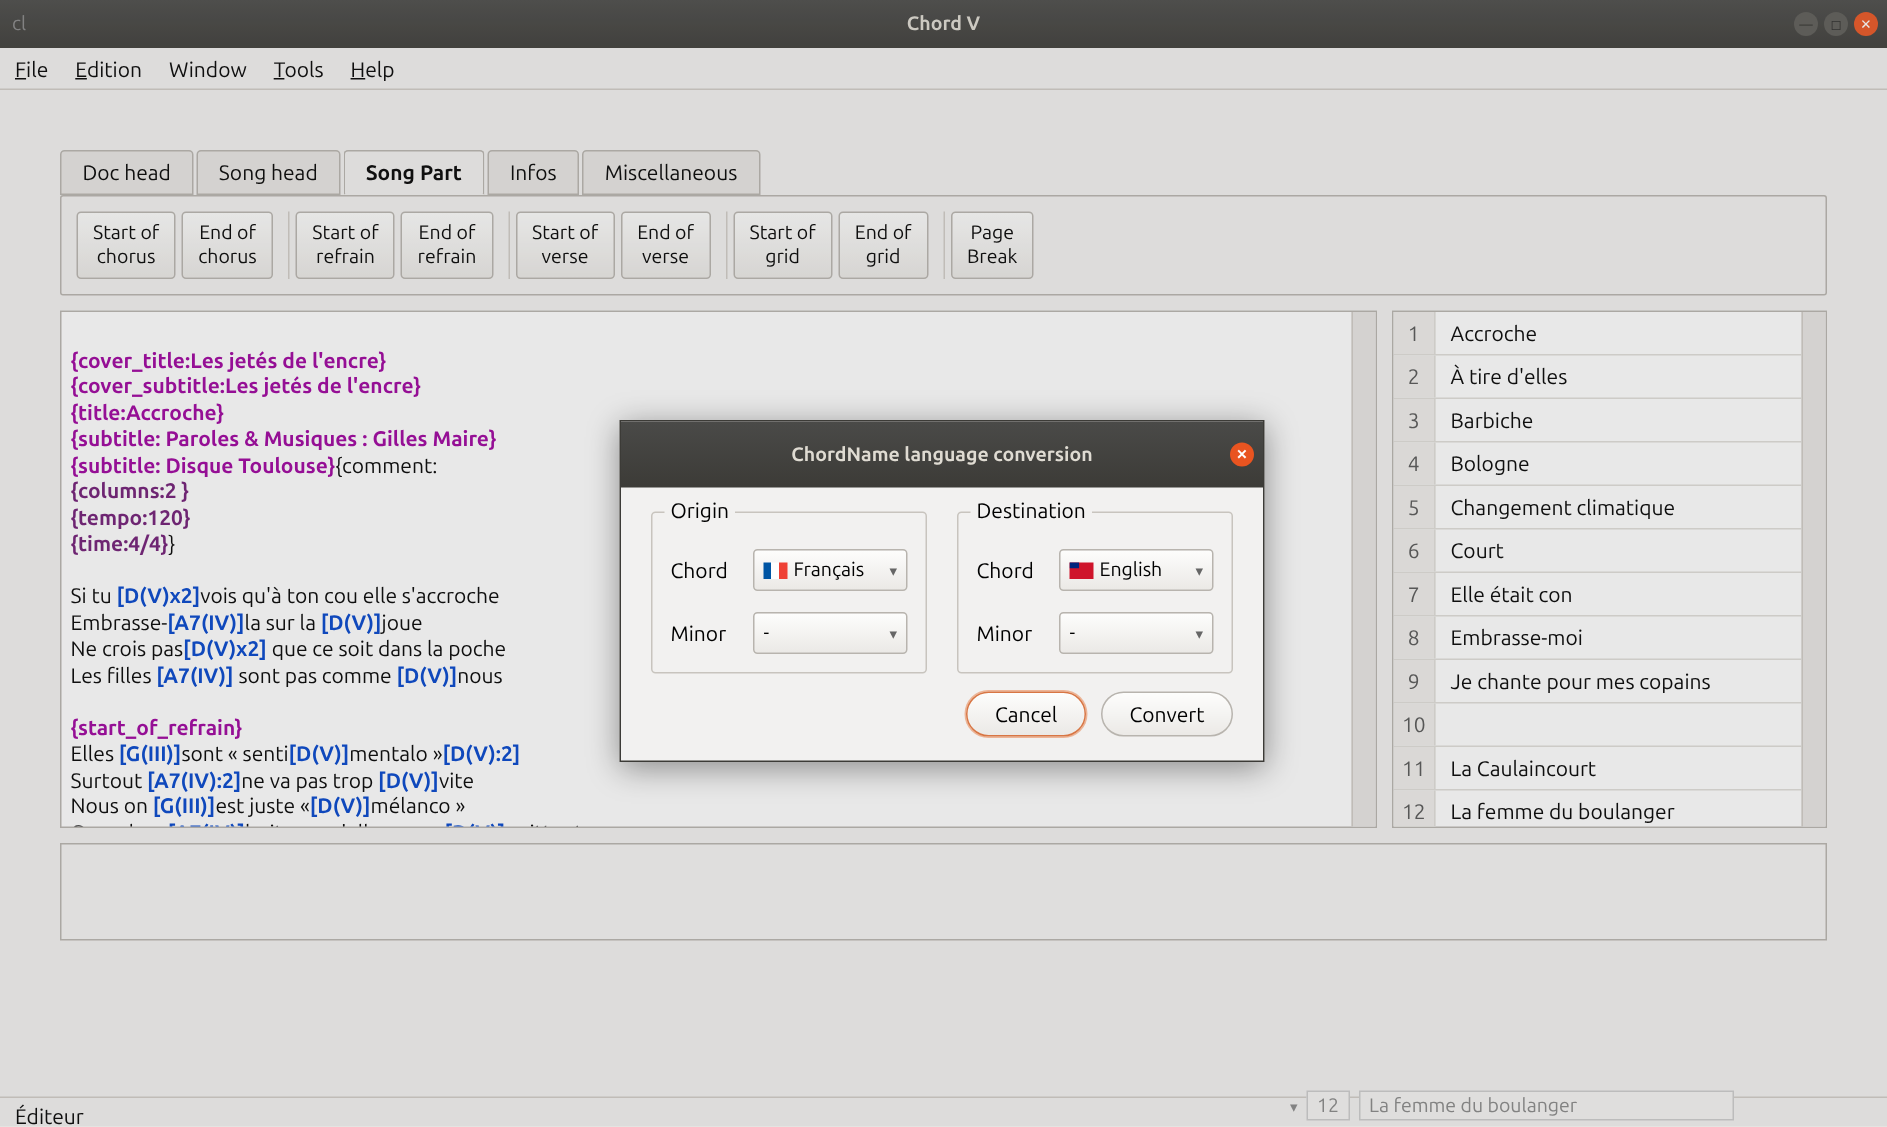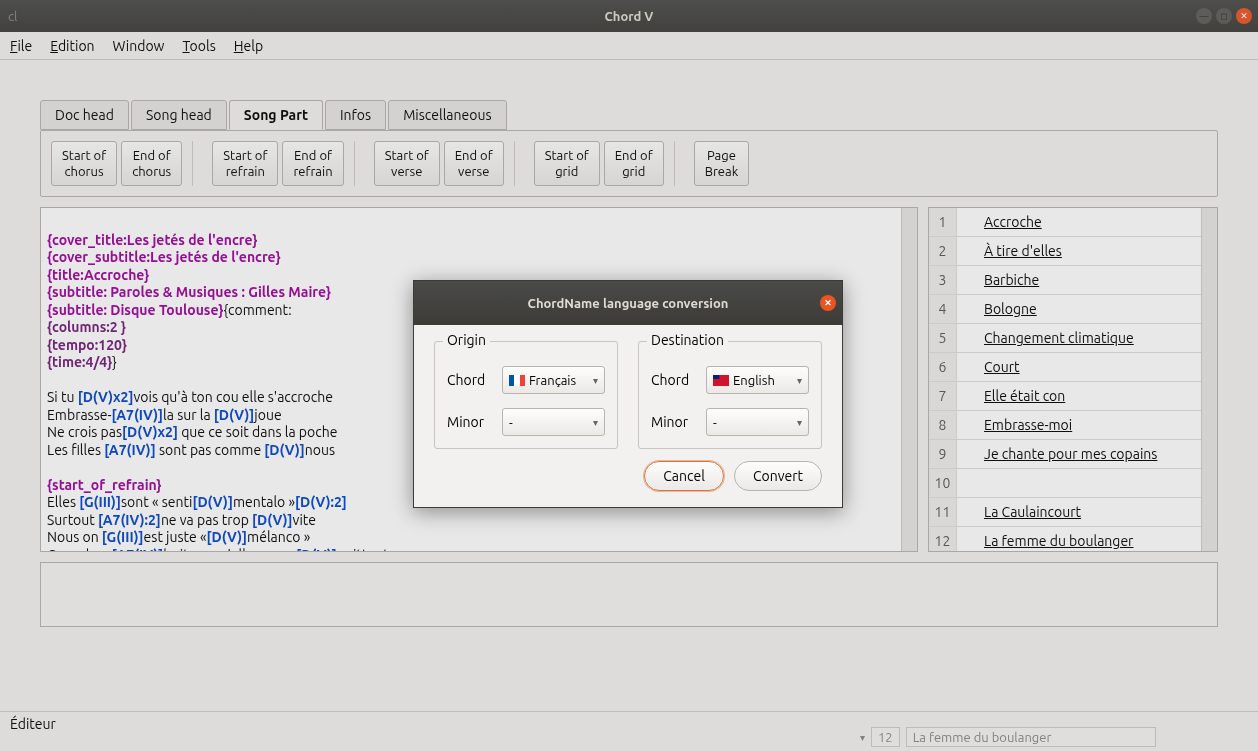--- a/index.html
+++ b/index.html
@@ -17,43 +17,43 @@
 .menubar { height: 28px; background: #f2f1f0; border-bottom: 1px solid #d0ccc6; display: flex; align-items: center; padding: 0 10px; gap: 18px; font-size: 14px; }
 .menubar span { cursor: pointer; }
 .menubar .u { text-decoration: underline; }
 
 .workspace { position: absolute; top: 60px; left: 10px; right: 10px; bottom: 30px; background: #f2f1f0; }
 
 .tabrow { display: flex; margin: 40px 0 0 30px; }
 .tab { padding: 6px 14px; border: 1px solid #b8b4ae; background: #e8e6e3; font-size: 14px; margin-right: 2px; border-top-left-radius: 3px; border-top-right-radius: 3px; cursor: pointer; }
 .tab.active { background: #f2f1f0; border-bottom-color: #f2f1f0; font-weight: bold; }
 
-.toolbox { margin: 0 30px; padding: 10px; border: 1px solid #b8b4ae; border-radius: 2px; display: flex; gap: 19px; background: #f2f1f0; }
+.toolbox { margin: 0 30px; padding: 10px; border: 1px solid #b8b4ae; border-radius: 2px; display: flex; gap: 4px; background: #f2f1f0; }
 .toolgroup { display: flex; gap: 4px; padding-right: 10px; border-right: 1px solid #d0ccc6; }
 .toolgroup:last-child { border-right: none; }
 .toolbtn { padding: 6px 10px; border: 1px solid #b8b4ae; background: linear-gradient(to bottom, #fdfdfc, #ebe9e6); border-radius: 3px; font-size: 13px; text-align: center; cursor: pointer; line-height: 1.2; }
 
 .main-split { display: flex; margin: 10px 30px 0 30px; gap: 10px; height: 345px; }
 .editor-wrap { flex: 1; position: relative; border: 1px solid #b8b4ae; background: #fff; display: flex; }
 .editor { flex: 1; padding: 6px; font-family: Arial, sans-serif; font-size: 14px; line-height: 1.25; overflow: hidden; white-space: pre-wrap; }
 .scroll-v { width: 16px; background: #e8e6e3; border-left: 1px solid #d0ccc6; }
 .dir-purple { color: #9e009e; font-weight: bold; }
 .dir-red { color: #701a75; font-weight: bold; }
 .chord { color: #0044cc; font-weight: bold; text-align: center; }
 .plain { color: #000; }
 
 .songlist-wrap { width: 290px; border: 1px solid #b8b4ae; background: #fff; display: flex; position: relative; }
 .songlist { flex: 1; overflow: hidden; }
 .songrow { display: flex; border-bottom: 1px solid #e0ddd9; font-size: 14px; height: 29px; align-items: center; }
 .songrow .num { width: 28px; text-align: center; border-right: 1px solid #e0ddd9; background: #efedea; color: #555; height: 100%; display: flex; align-items: center; justify-content: center; }
-.songrow .name { padding-left: 27px; flex: 1; text-decoration: underline; }
+.songrow .name { padding-left: 10px; flex: 1; }
 
 .bottom-area { margin: 10px 30px 0 30px; height: 65px; border: 1px solid #b8b4ae; background: #f5f4f2; }
 
-.statusbar { position: absolute; bottom: 0; left: 0; right: 0; height: 40px; background: #f2f1f0; border-top: 1px solid #d0ccc6; padding: 4px 10px; font-size: 14px; }
+.statusbar { position: absolute; bottom: 0; left: 0; right: 0; height: 20px; background: #f2f1f0; border-top: 1px solid #d0ccc6; padding: 4px 10px; font-size: 14px; }
 
 .dimmer { position: absolute; inset: 0; background: rgba(100,100,100,0.15); }
 
 .dialog { position: absolute; left: 413px; top: 280px; width: 430px; background: #f2f1f0; border: 1px solid #3c3b37; box-shadow: 0 4px 20px rgba(0,0,0,0.4); }
 .dlg-titlebar { height: 44px; background: linear-gradient(to bottom, #4a4a48, #3c3b37); color: #dfdbd2; display: flex; align-items: center; justify-content: center; position: relative; font-size: 13px; font-weight: bold; }
 .dlg-close { position: absolute; right: 6px; width: 16px; height: 16px; border-radius: 8px; background: #e95420; color: #fff; font-size: 9px; display: flex; align-items: center; justify-content: center; cursor: pointer; }
 .dlg-body { padding: 16px 20px 12px 20px; display: flex; gap: 20px; }
 .dlg-col { flex: 1; border: 1px solid #c8c4be; border-radius: 3px; padding: 10px 12px 12px 12px; position: relative; }
 .dlg-col-title { position: absolute; top: -10px; left: 8px; background: #f2f1f0; padding: 0 4px; font-size: 14px; }
 .dlg-field { display: flex; align-items: center; margin-top: 14px; }

